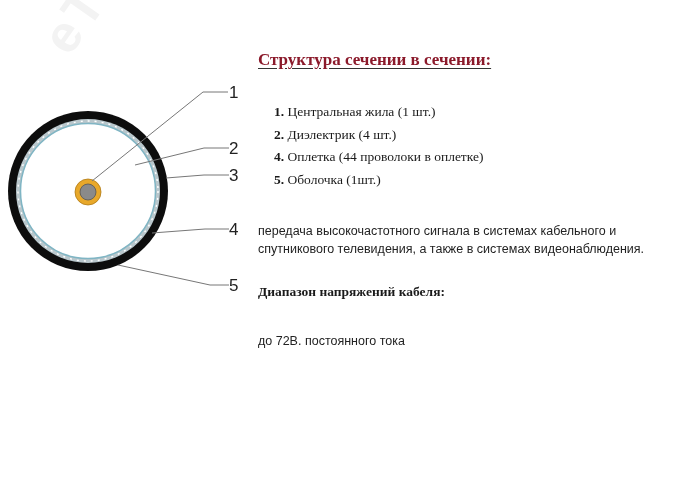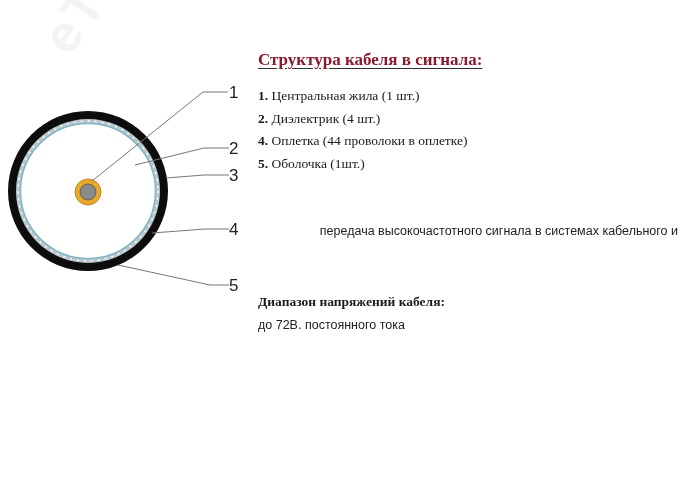--- a/index.html
+++ b/index.html
@@ -14,28 +14,28 @@
     transform-origin: left top; letter-spacing: 4px; pointer-events: none;
   }
   .callout {
     position: absolute; font-family: "Liberation Sans", sans-serif; font-size: 17px; color: #222;
     line-height: 1;
   }
   .title {
     position: absolute; left: 258px; top: 50px; font-size: 17px; font-weight: bold; color: #8b1a2b;
     text-decoration: underline; text-decoration-color: #333; text-underline-offset: 3px;
   }
-  .struct-list { position: absolute; left: 258px; top: 88px; margin: 0; padding: 0; list-style: none; }
+  .struct-list { position: absolute; left: 258px; top: 88px; margin: 16px; padding: 0; list-style: none; }
   .struct-list li { font-size: 13.5px; height: 22.5px; line-height: 16px; }
   .struct-list .num { font-weight: bold; }
   .purpose { position: absolute; left: 258px; top: 222px; width: 420px; }
   .heading { font-size: 13.5px; font-weight: bold; line-height: 16px; }
-  .body-text { font-family: "Liberation Sans", sans-serif; font-size: 12.5px; line-height: 18px; color: #222; text-align: right; }
-  .voltage-heading { position: absolute; left: 258px; top: 294px; }
-  .voltage-value { position: absolute; left: 258px; top: 316px; }
+  .body-text { font-family: "Liberation Sans", sans-serif; font-size: 12.5px; line-height: 18px; color: #222; }
+  .voltage-heading { position: absolute; left: 258px; top: 284px; }
+  .voltage-value { position: absolute; left: 258px; top: 332px; }
 </style>
 </head>
 <body>
 
 <div class="diagram">
   <div class="watermark">eTM</div>
   <svg width="250" height="300" viewBox="0 0 250 300" style="position:absolute;left:0;top:0;">
 
     <circle cx="88" cy="191" r="80" fill="#0d0d0d"></circle>
 
@@ -57,27 +57,28 @@
       <polyline points="118,265 210,285 229,285"></polyline>
     </g>
   </svg>
   <span class="callout" style="left:229px;top:84px;">1</span>
   <span class="callout" style="left:229px;top:140px;">2</span>
   <span class="callout" style="left:229px;top:167px;">3</span>
   <span class="callout" style="left:229px;top:221px;">4</span>
   <span class="callout" style="left:229px;top:277px;">5</span>
 </div>
 
-<div class="title">Структура кабеля в сигнала:</div>
+<div class="title">Структура сечении в сечении:</div>
 
 <ul class="struct-list">
   <li><span class="num">1.</span><span> Центральная жила (1 шт.)</span></li>
   <li><span class="num">2.</span><span> Диэлектрик (4 шт.)</span></li>
   <li><span class="num">4.</span><span> Оплетка (44 проволоки в оплетке)</span></li>
   <li><span class="num">5.</span><span> Оболочка (1шт.)</span></li>
 </ul>
 
 <div class="purpose">
   <div class="body-text">передача высокочастотного сигнала в системах кабельного и</div>
+  <div class="body-text">спутникового телевидения, а также в системах видеонаблюдения.</div>
 </div>
 
 <div class="heading voltage-heading">Диапазон напряжений кабеля:</div>
 <div class="body-text voltage-value">до 72В. постоянного тока</div>
 
 </body></html>

